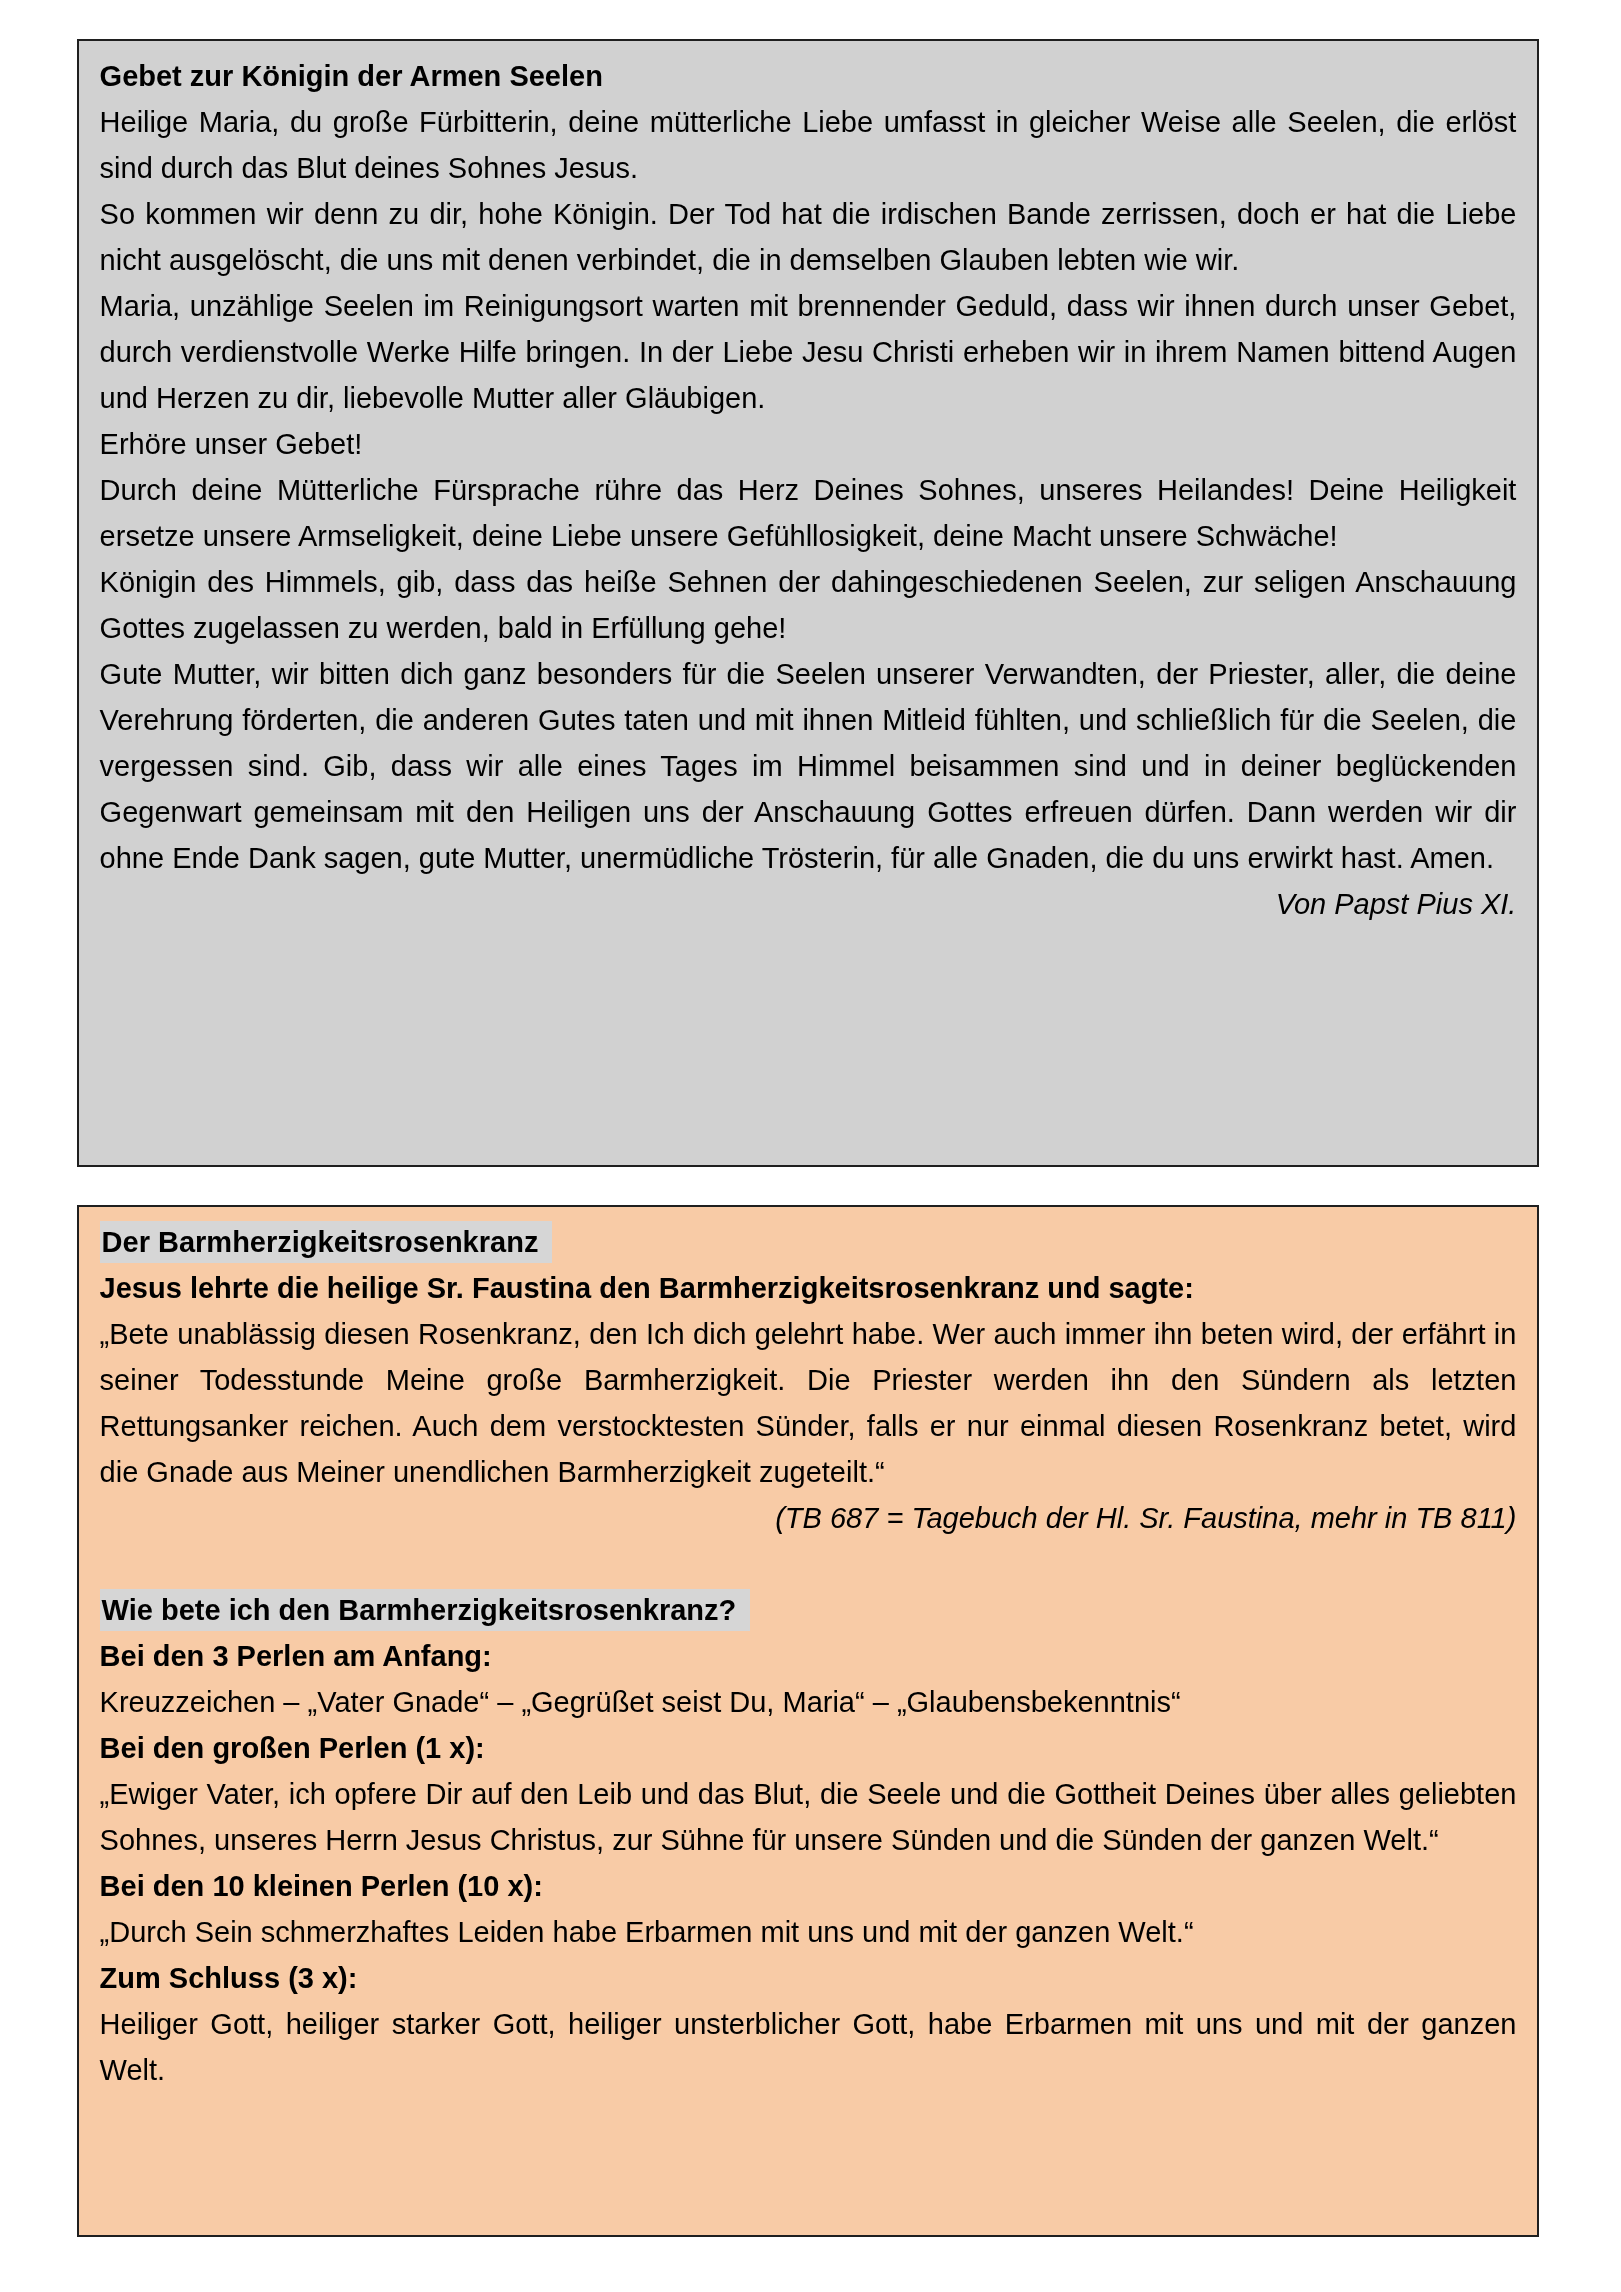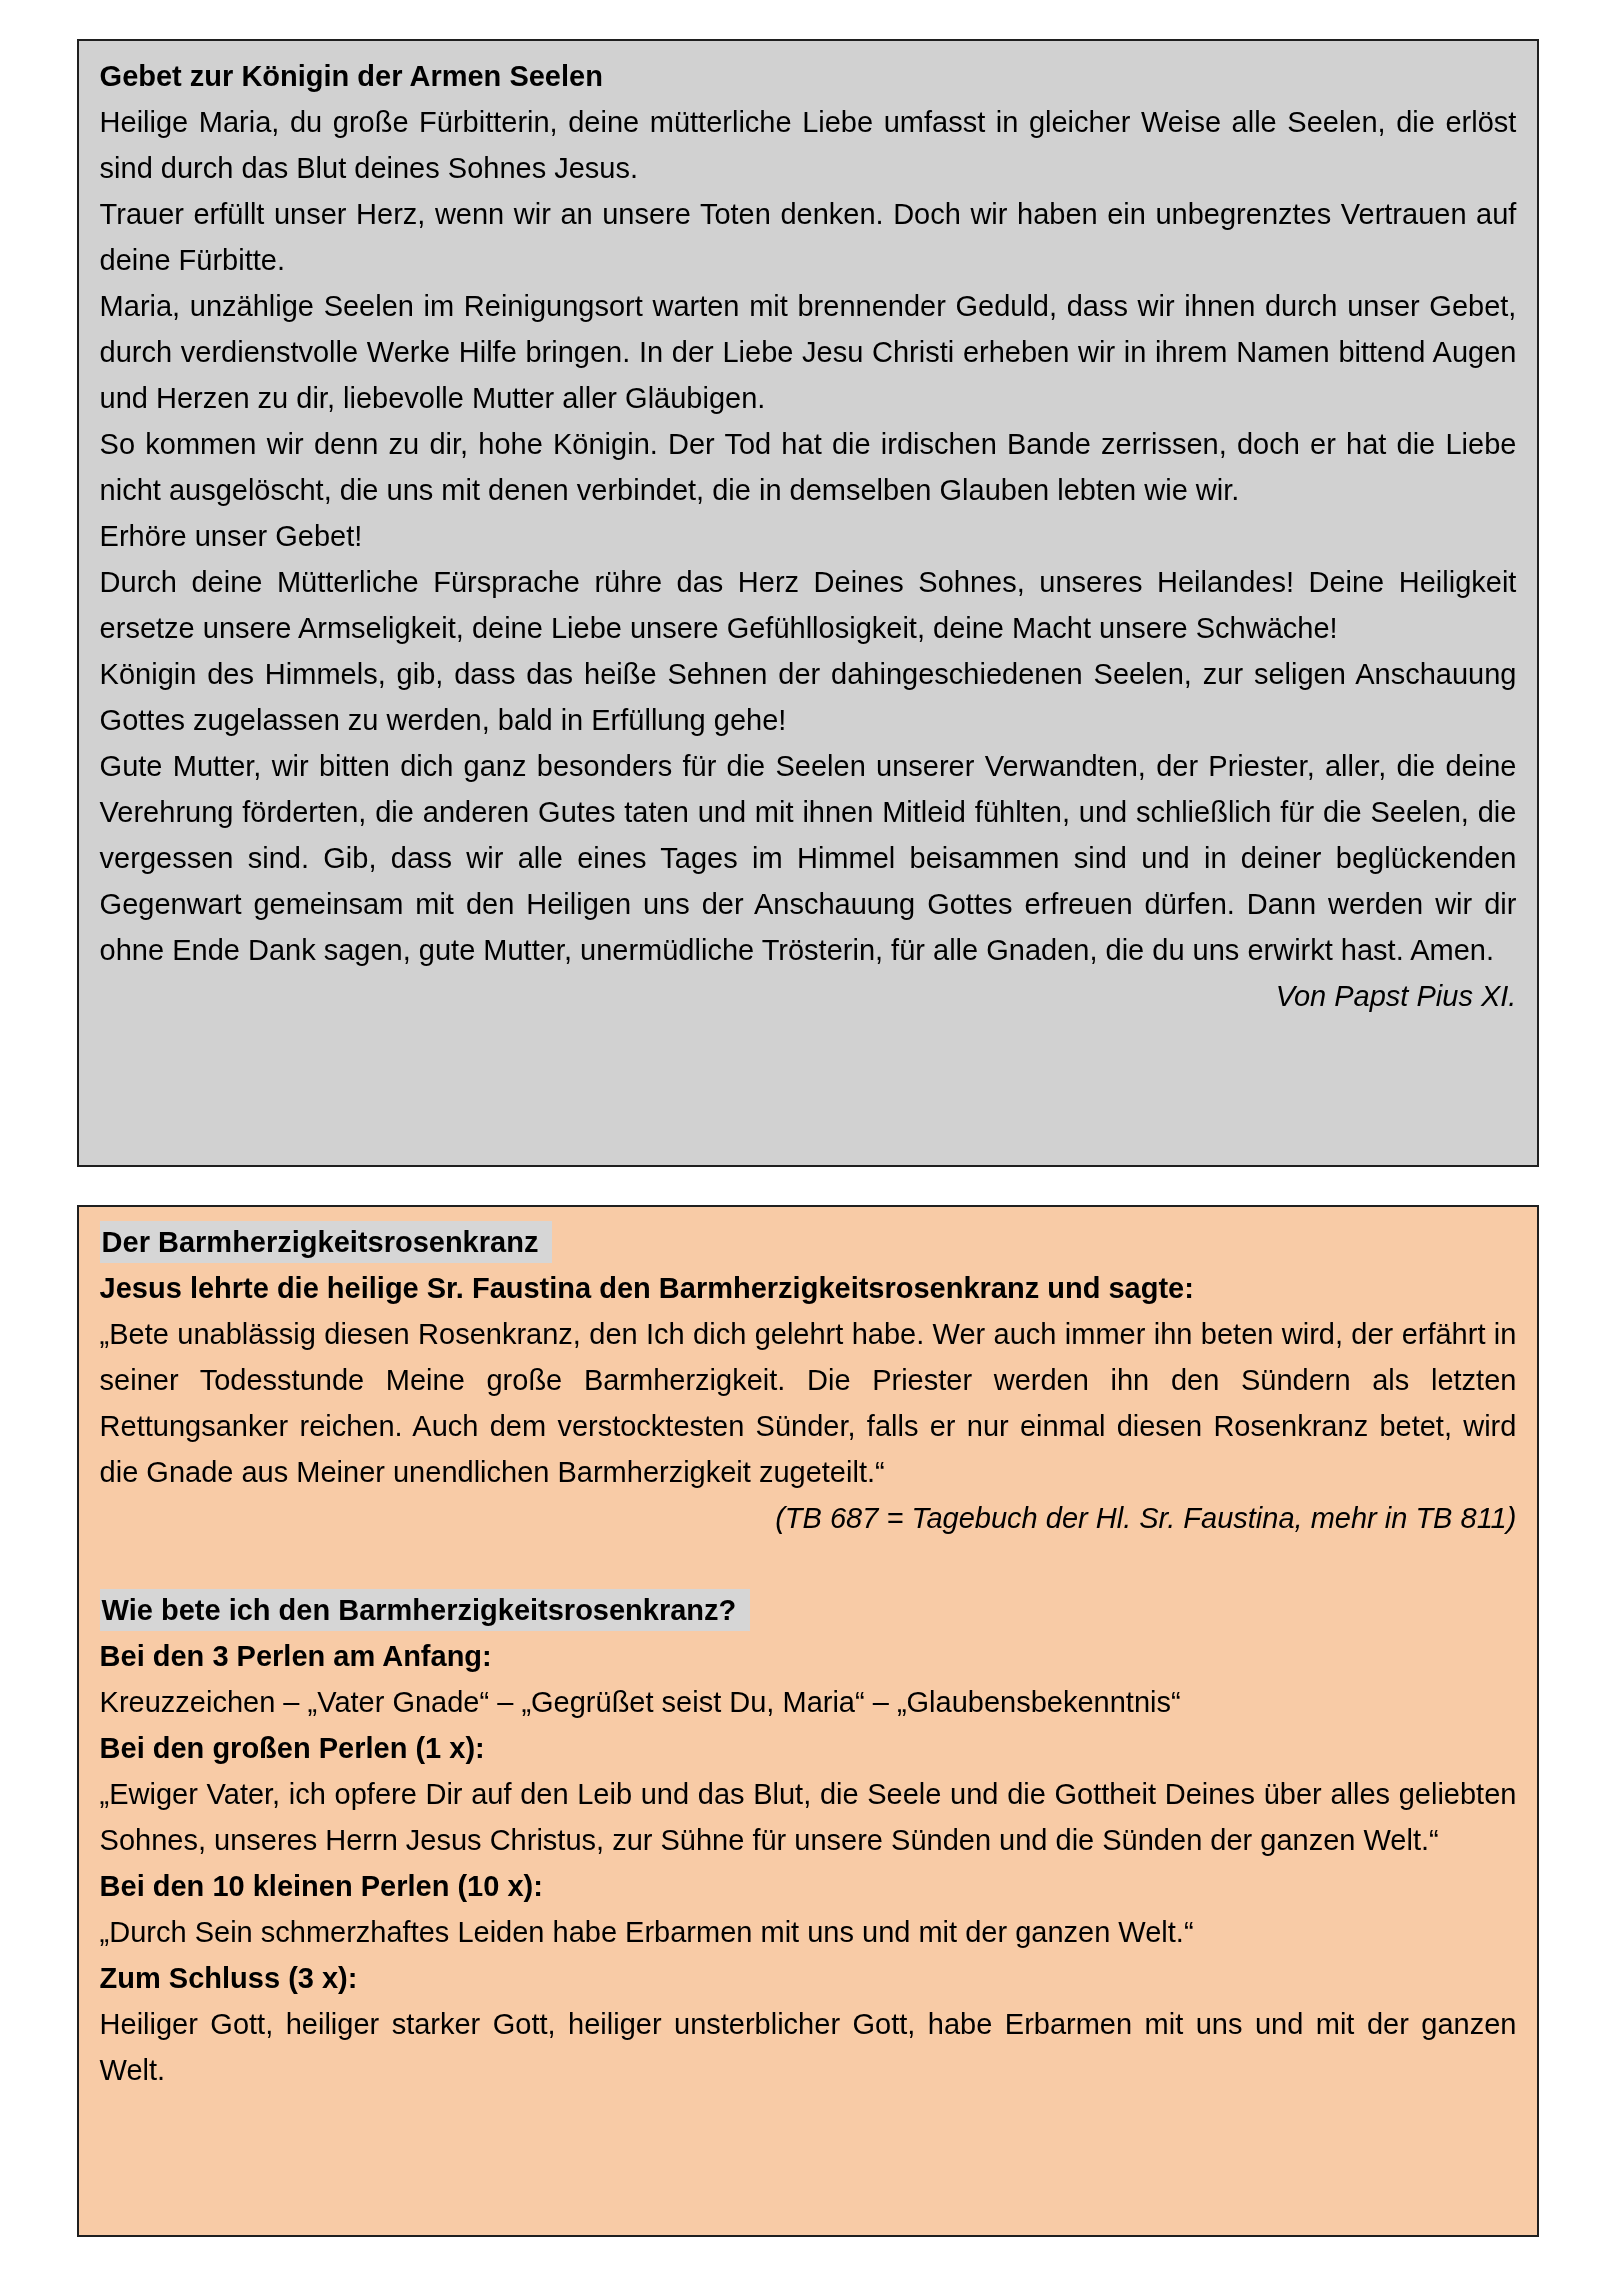--- a/index.html
+++ b/index.html
@@ -74,23 +74,22 @@
   }
 </style>
 </head>
 <body>
 
 <div class="page">
 
   <section class="box box--prayer" style="background: rgb(209, 209, 209);">
     <p class="title-line">Gebet zur Königin der Armen Seelen</p>
     <p>Heilige Maria, du große Fürbitterin, deine mütterliche Liebe umfasst in gleicher Weise alle See­len, die erlöst sind durch das Blut deines Sohnes Jesus.</p>
-    <p>Trauer erfüllt unser Herz, wenn wir an unsere Toten denken. Doch wir haben ein unbegrenztes Vertrauen auf deine Fürbitte.</p>
+    <p>So kommen wir denn zu dir, hohe Königin. Der Tod hat die irdischen Bande zerrissen, doch er hat die Liebe nicht ausgelöscht, die uns mit denen verbindet, die in demselben Glauben lebten wie wir.</p>
     <p>Maria, unzählige Seelen im Reinigungsort warten mit brennender Geduld, dass wir ihnen durch unser Gebet, durch verdienstvolle Werke Hilfe bringen. In der Liebe Jesu Christi erheben wir in ihrem Namen bittend Augen und Herzen zu dir, liebevolle Mutter aller Gläubigen.</p>
-    <p>So kommen wir denn zu dir, hohe Königin. Der Tod hat die irdischen Bande zerrissen, doch er hat die Liebe nicht ausgelöscht, die uns mit denen verbindet, die in demselben Glauben lebten wie wir.</p>
     <p>Erhöre unser Gebet!</p>
     <p>Durch deine Mütterliche Fürsprache rühre das Herz Deines Sohnes, unseres Heilandes! Deine Heiligkeit ersetze unsere Armseligkeit, deine Liebe unsere Gefühllosigkeit, deine Macht unsere Schwäche!</p>
     <p>Königin des Himmels, gib, dass das heiße Sehnen der dahingeschiedenen Seelen, zur seligen Anschauung Gottes zugelassen zu werden, bald in Erfüllung gehe!</p>
     <p>Gute Mutter, wir bitten dich ganz besonders für die Seelen unserer Verwandten, der Priester, aller, die deine Verehrung förderten, die anderen Gutes taten und mit ihnen Mitleid fühlten, und schließlich für die Seelen, die vergessen sind. Gib, dass wir alle eines Tages im Himmel bei­sammen sind und in deiner beglückenden Gegenwart gemeinsam mit den Heiligen uns der An­schauung Gottes erfreuen dürfen. Dann werden wir dir ohne Ende Dank sagen, gute Mutter, unermüdliche Trösterin, für alle Gnaden, die du uns erwirkt hast. Amen.</p>
     <p class="attribution-line">Von Papst Pius XI.</p>
   </section>
 
   <section class="box box--rosary" style="background: rgb(248, 203, 166);">
     <p class="heading-line"><span class="highlight">Der Barmherzigkeitsrosenkranz</span></p>
     <p class="bold-line">Jesus lehrte die heilige Sr. Faustina den Barmherzigkeitsrosenkranz und sagte:</p>

